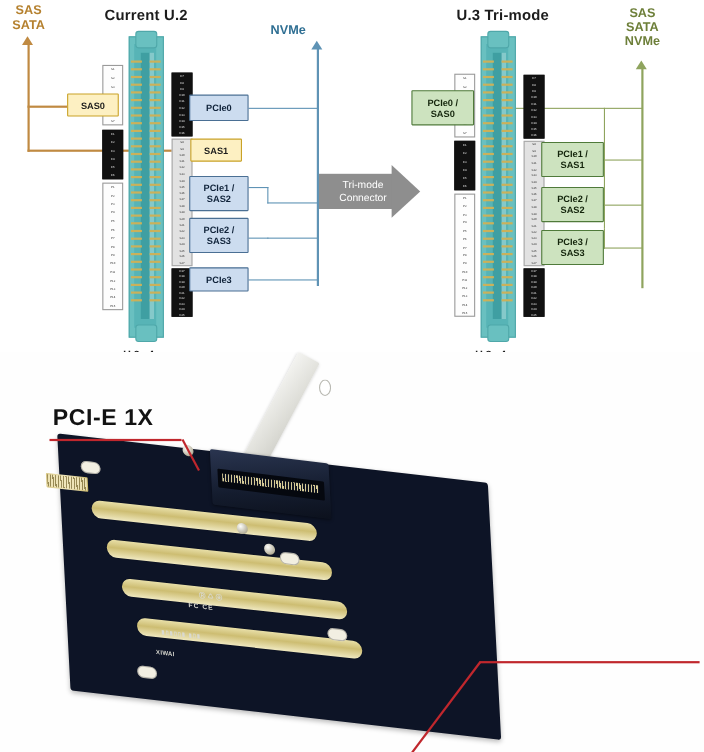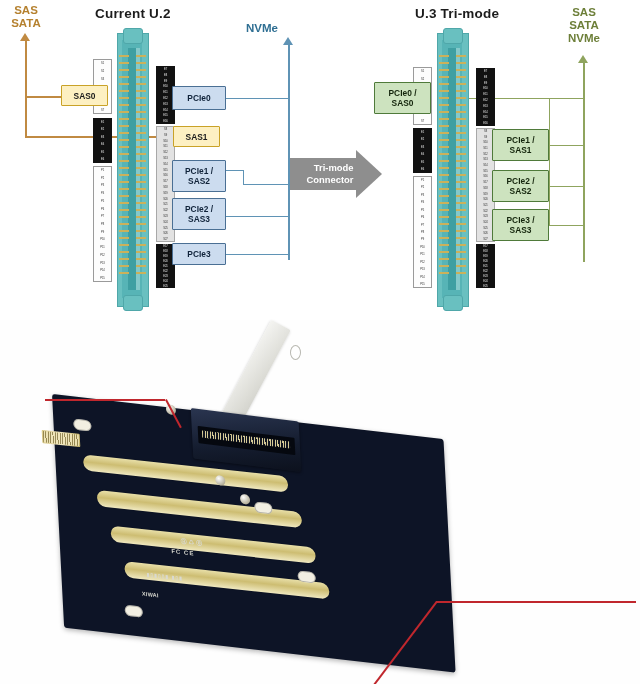--- a/index.html
+++ b/index.html
@@ -57,21 +57,21 @@
   .w.b{background:#5f93b5;}
   .w.g{background:#8fa45e;}
 
   .arrowhead{position:absolute;width:0;height:0;}
 
   
   .trimode{position:absolute;display:flex;align-items:center;justify-content:center;}
   .trimode .body{position:absolute;left:0;top:0;background:#8e8e8e;}
   .trimode .tip{position:absolute;width:0;height:0;}
   .trimode .txt{position:relative;z-index:3;color:#ffffff;font-size:9.4px;
-                line-height:12px;text-align:right;white-space:nowrap;font-weight:bold;}
+                line-height:12px;text-align:center;white-space:nowrap;}
 
   
   .photo{position:absolute;left:0;top:320px;width:640px;height:364px;background:#fefefe;}
 
   .pcb{position:absolute;background:#0d1426;box-shadow:0 2px 5px rgba(0,0,0,.28);}
   .pad{position:absolute;background:linear-gradient(180deg,#e8dfa8 0%,#cdbd72 45%,#efe8bf 100%);
        border-radius:9px;box-shadow:0 0 1px rgba(0,0,0,.5);}
   .hole{position:absolute;background:#f2efe2;border-radius:50%;
         box-shadow:inset 0 0 0 1px rgba(0,0,0,.25);}
   .screw{position:absolute;background:radial-gradient(circle at 35% 32%,#fdfdfb,#b5b09a 70%,#6e6a59);
@@ -542,20 +542,21 @@
     <div class="gf-teeth" style="left:43px;top:113px;width:36px;height:11px;
          transform:skewY(9deg) rotate(-3deg);opacity:.85;"></div>
 
     <div class="u2conn" style="left:192px;top:95px;width:108px;height:50px;
          transform:skewY(10deg) rotate(-3deg);"></div>
     <div class="u2slot" style="left:198px;top:112px;width:97px;height:17px;
          transform:skewY(10deg) rotate(-3deg);"></div>
     <div class="u2pins" style="left:202px;top:116px;width:88px;height:7px;
          transform:skewY(10deg) rotate(-3deg);"></div>
 
+    <div class="callout" style="left:48px;top:48px;font-size:21px;letter-spacing:.5px;">PCI-E 1X</div>
     <div class="callout-rule" style="left:45px;top:79px;width:120px;"></div>
     <div class="callout-line" style="left:165px;top:80px;width:1.5px;height:32px;
          transform:rotate(-28deg);transform-origin:0 0;"></div>
 
     <div class="callout-rule" style="left:436px;top:281px;width:200px;"></div>
     <div class="callout-line" style="left:436px;top:281px;width:1.5px;height:124px;
          transform:rotate(37deg);transform-origin:0 0;"></div>
   </div>
 </div>
 

